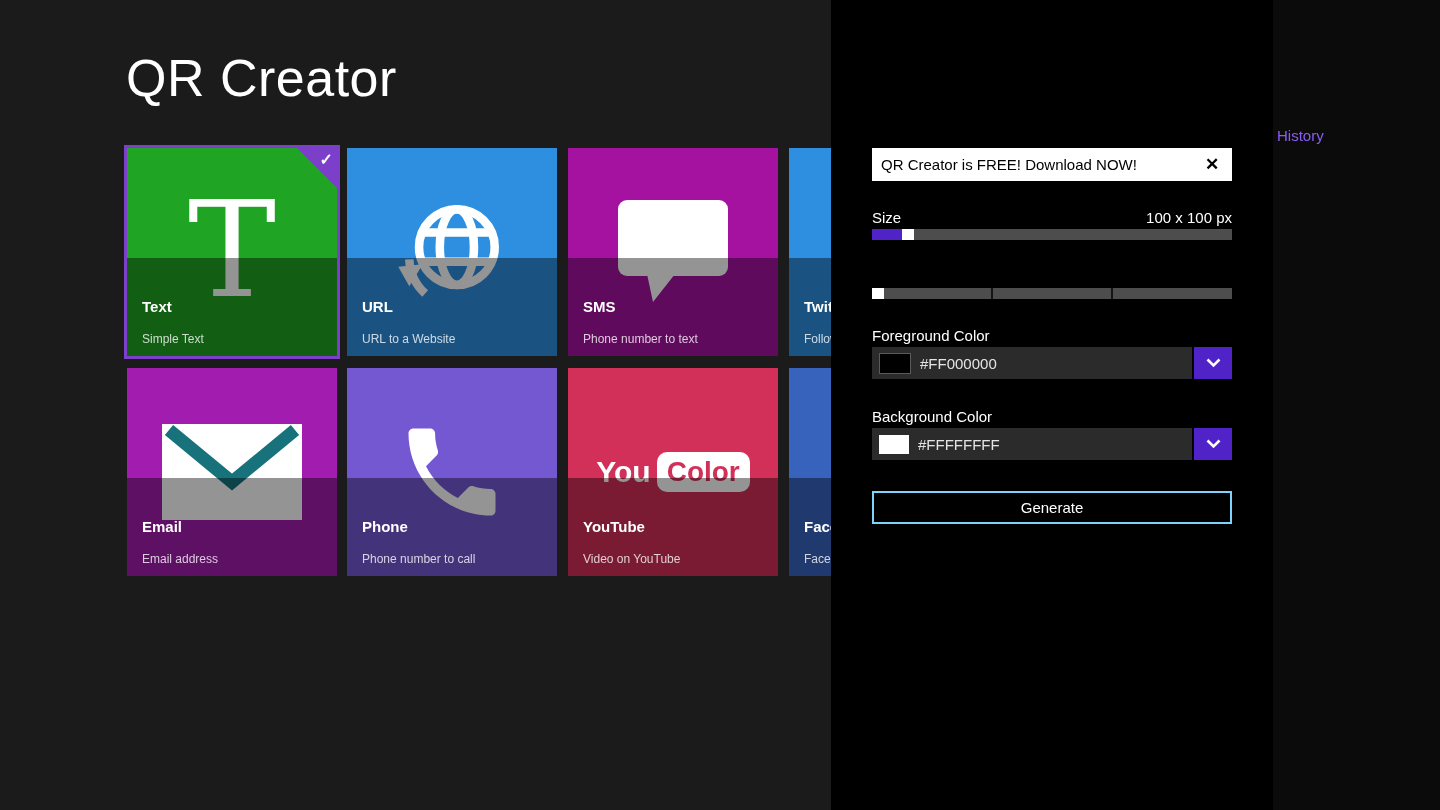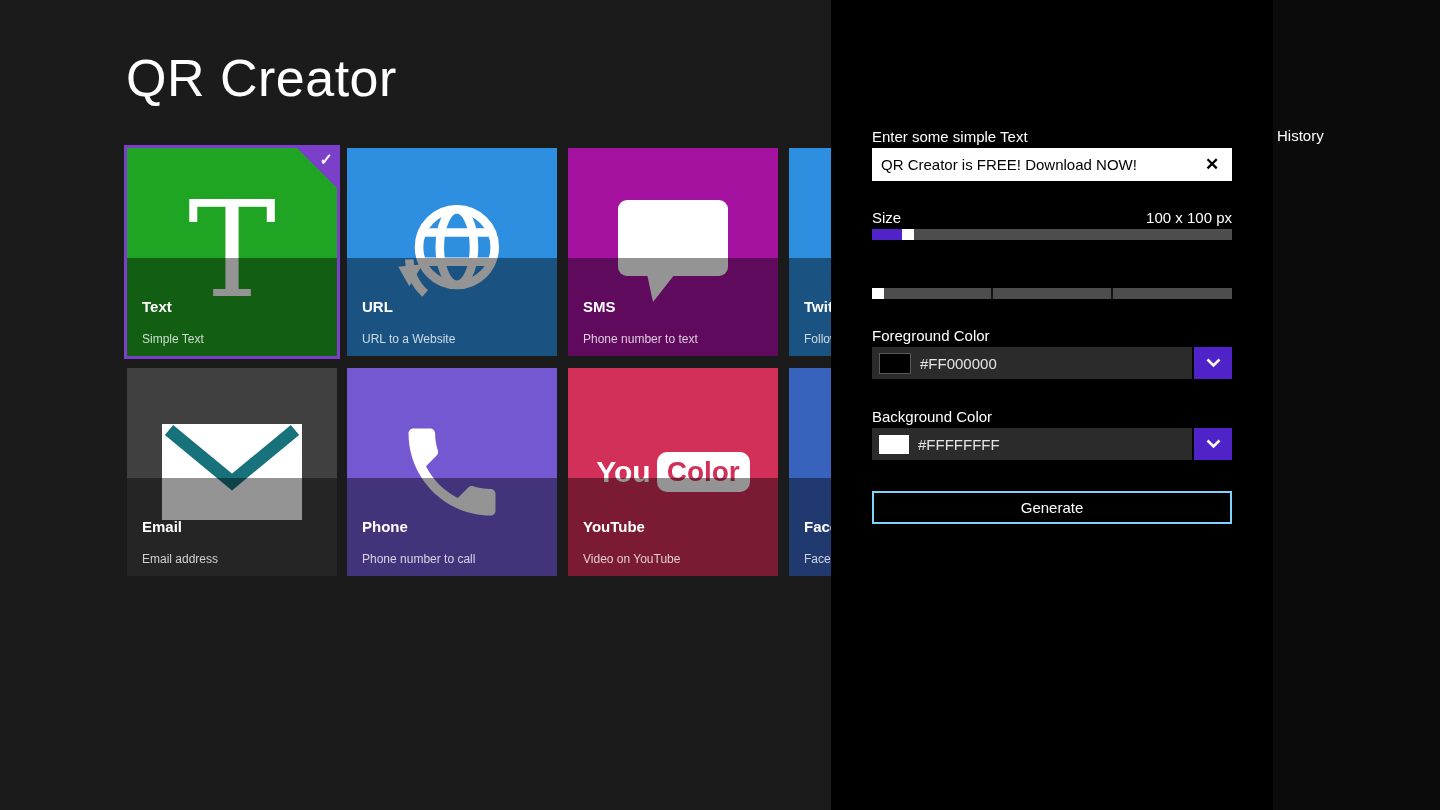--- a/index.html
+++ b/index.html
@@ -15,41 +15,41 @@
   }
   
   .grid{position:absolute;left:127px;top:148px;z-index:1;}
   .tile{position:absolute;width:210px;height:208px;overflow:hidden;cursor:pointer;}
   .c0{left:0}.c1{left:220px}.c2{left:441px}.c3{left:662px}
   .r0{top:0}.r1{top:220px}
   .t-text{background:#1fa423;}
   .t-url{background:#2e8fe0;}
   .t-sms{background:#a512a0;}
   .t-twitter{background:#2e8fe0;}
-  .t-email{background:#404040;}
+  .t-email{background:#a21caf;}
   .t-phone{background:#7458d2;}
   .t-youtube{background:#d23058;}
   .t-facebook{background:#3763bd;}
   .tile .band{position:absolute;left:0;right:0;bottom:0;height:98px;background:rgba(0,0,0,0.42);}
   .tile .icon-wrap{position:absolute;left:0;top:0;width:100%;height:100%;
     display:flex;align-items:center;justify-content:center;}
   .tile .t-label{position:absolute;left:15px;top:122px;font-size:15px;font-weight:700;color:#fff;margin-top:28px;}
   .tile .t-sub{position:absolute;left:15px;bottom:10px;font-size:12px;color:rgba(255,255,255,0.78);}
   .tile.selected{box-shadow:0 0 0 3px #7c3fc9;}
   .corner{position:absolute;top:0;right:0;width:0;height:0;
     border-top:40px solid #7c3fc9;border-left:40px solid transparent;}
   .corner-check{position:absolute;top:2px;right:4px;font-size:16px;font-weight:700;color:#fff;}
   .glyph-t{font-family:"DejaVu Serif","Liberation Serif",serif;font-size:132px;line-height:1;color:#fff;margin-top:-4px;}
   .yt-logo{display:flex;align-items:center;gap:6px;}
   .yt-you{color:#fff;font-size:30px;font-weight:700;}
   .yt-tube{background:#fff;color:#d23058;font-size:28px;font-weight:700;
     padding:2px 10px;border-radius:10px;line-height:36px;}
   
   .right-strip{position:absolute;left:1273px;top:0;width:167px;height:810px;background:#0b0b0b;z-index:5;}
-  .history-label{position:absolute;left:1277px;top:127px;font-size:15px;color:#ffffff;z-index:6;}
+  .history-label{position:absolute;left:1277px;top:127px;font-size:15px;color:#8b5cf6;z-index:6;}
   
   .panel{position:absolute;left:831px;top:0;width:442px;height:810px;background:#000;z-index:10;}
   .p-label{position:absolute;left:41px;width:360px;font-size:15px;color:#fff;}
   .lbl-text{top:128px;}
   .row-labels{position:absolute;left:41px;width:360px;display:flex;justify-content:space-between;
     font-size:15px;color:#fff;gap:12px;}
   .lbl-size{top:209px;}
   .lbl-padding{top:268px;}
   .lbl-fg{top:327px;}
   .lbl-bg{top:408px;}
@@ -180,21 +180,20 @@
     <div class="t-sub">Facebook</div>
   </div>
 
 </div>
 
 <div class="right-strip"></div>
 <div class="history-label">History</div>
 
 <div class="panel">
 
-  <div class="p-label lbl-text">Enter some simple Text</div>
   <div class="text-input-wrap">
     <input class="text-input" type="text" value="QR Creator is FREE! Download NOW!" style="">
     <div class="clear-btn">✕</div>
   </div>
 
   <div class="row-labels lbl-size">
     <span>Size</span>
     <span>100 x 100 px</span>
   </div>
   <div class="slider sl-size">

